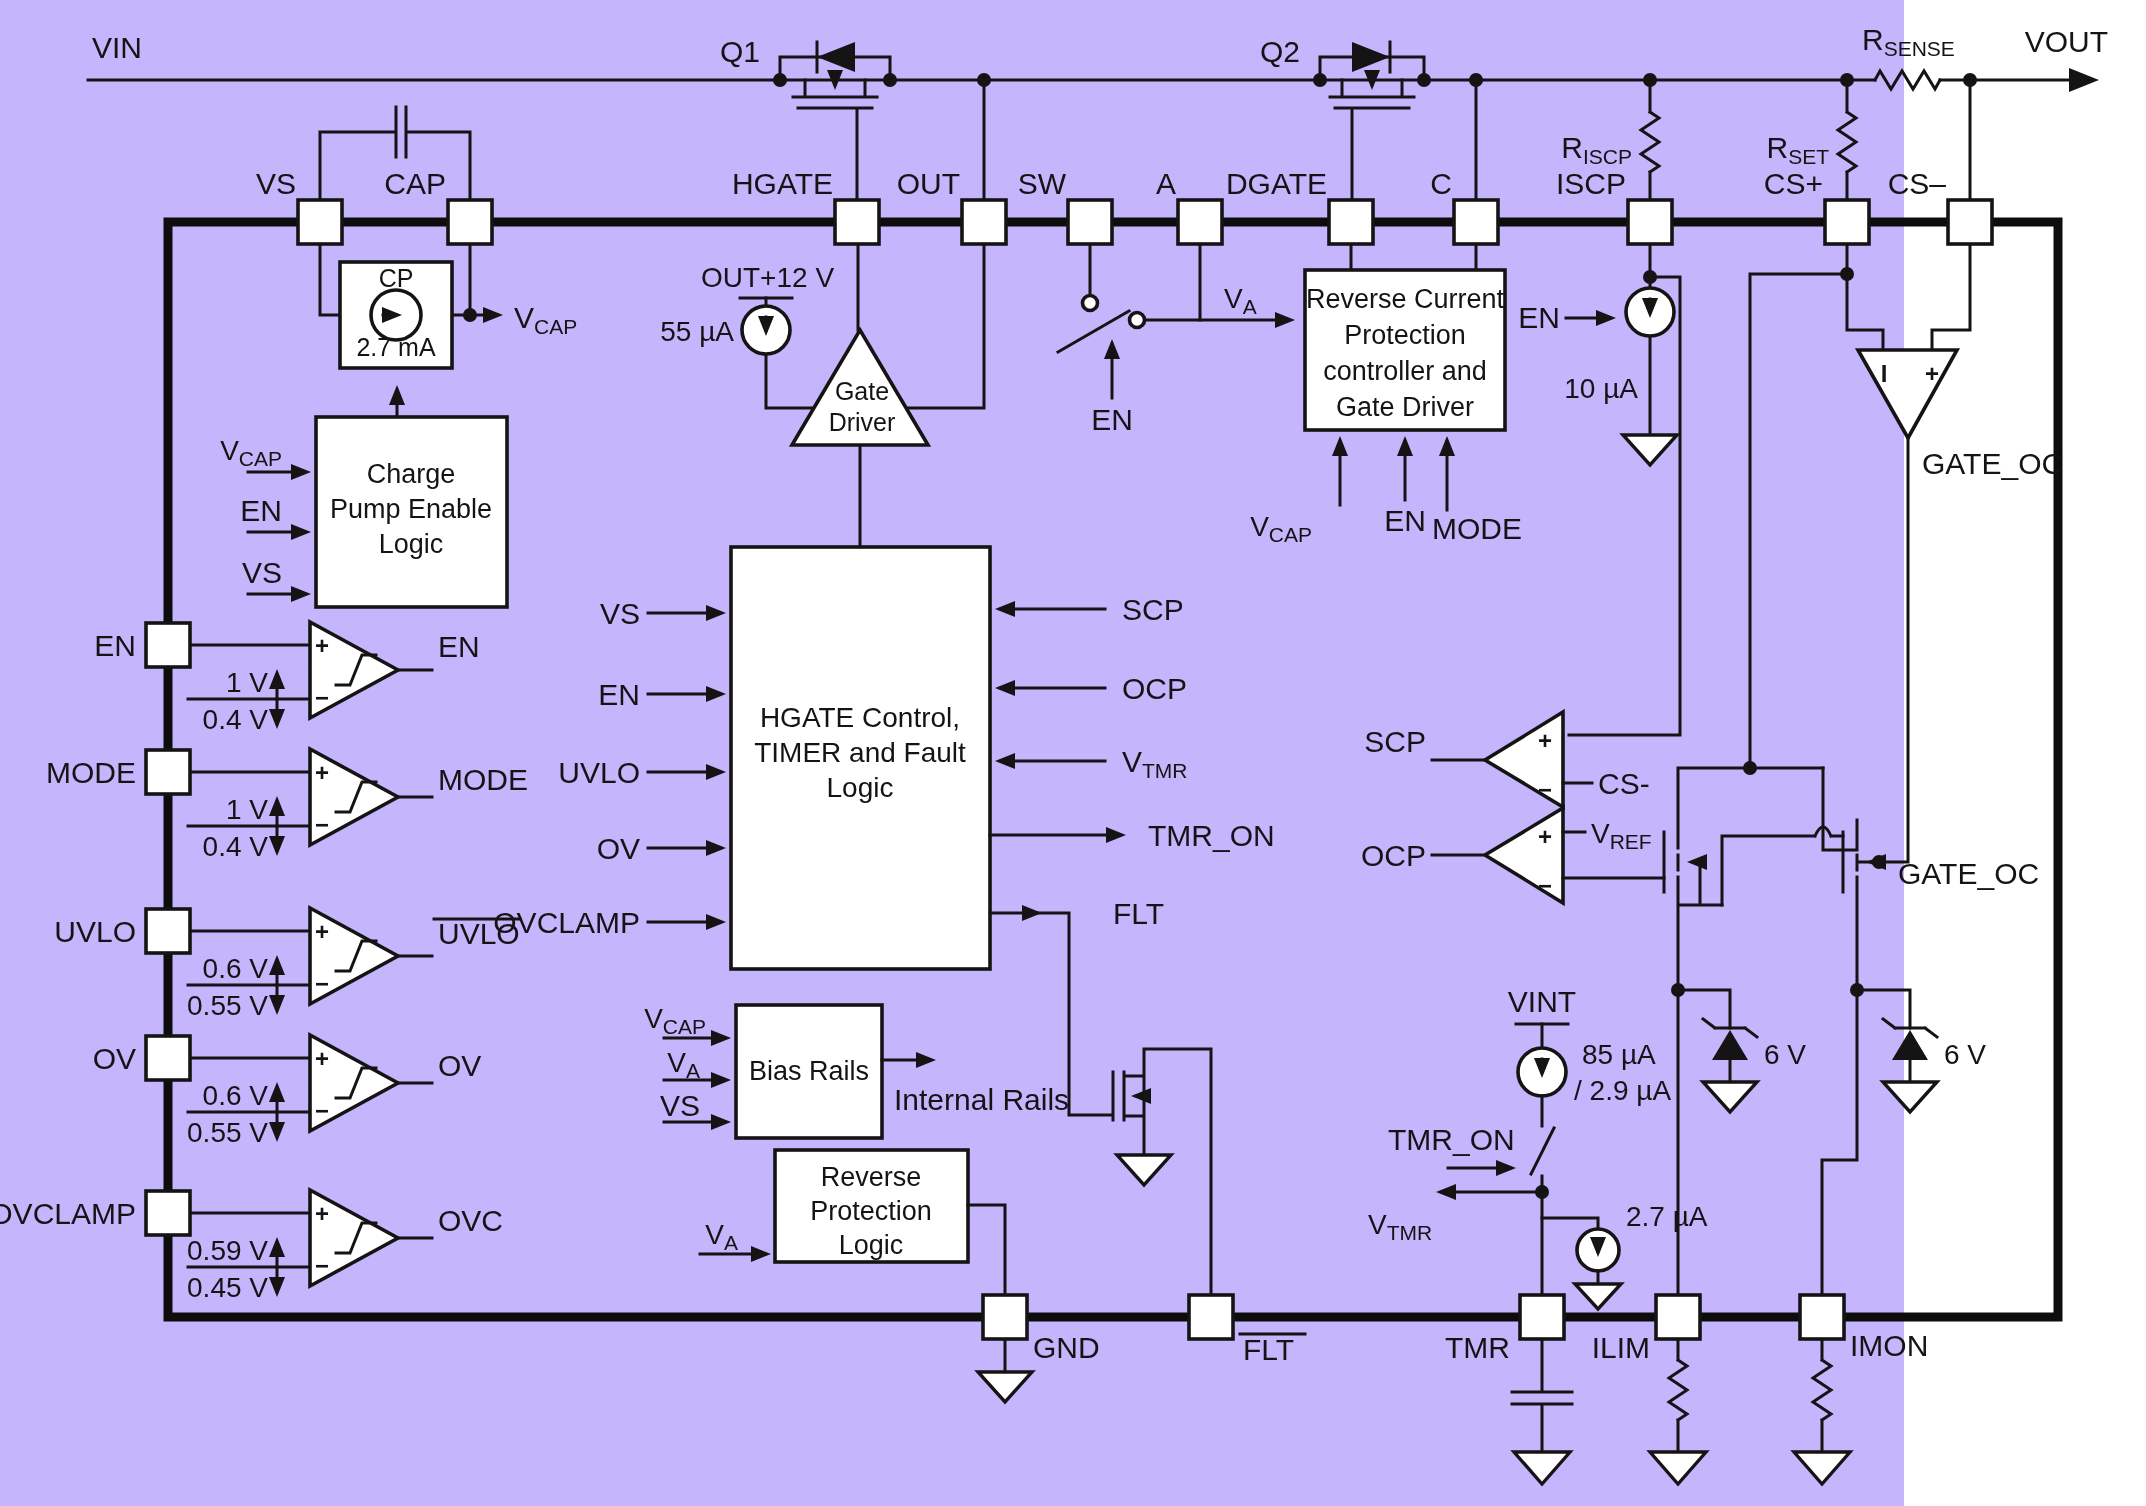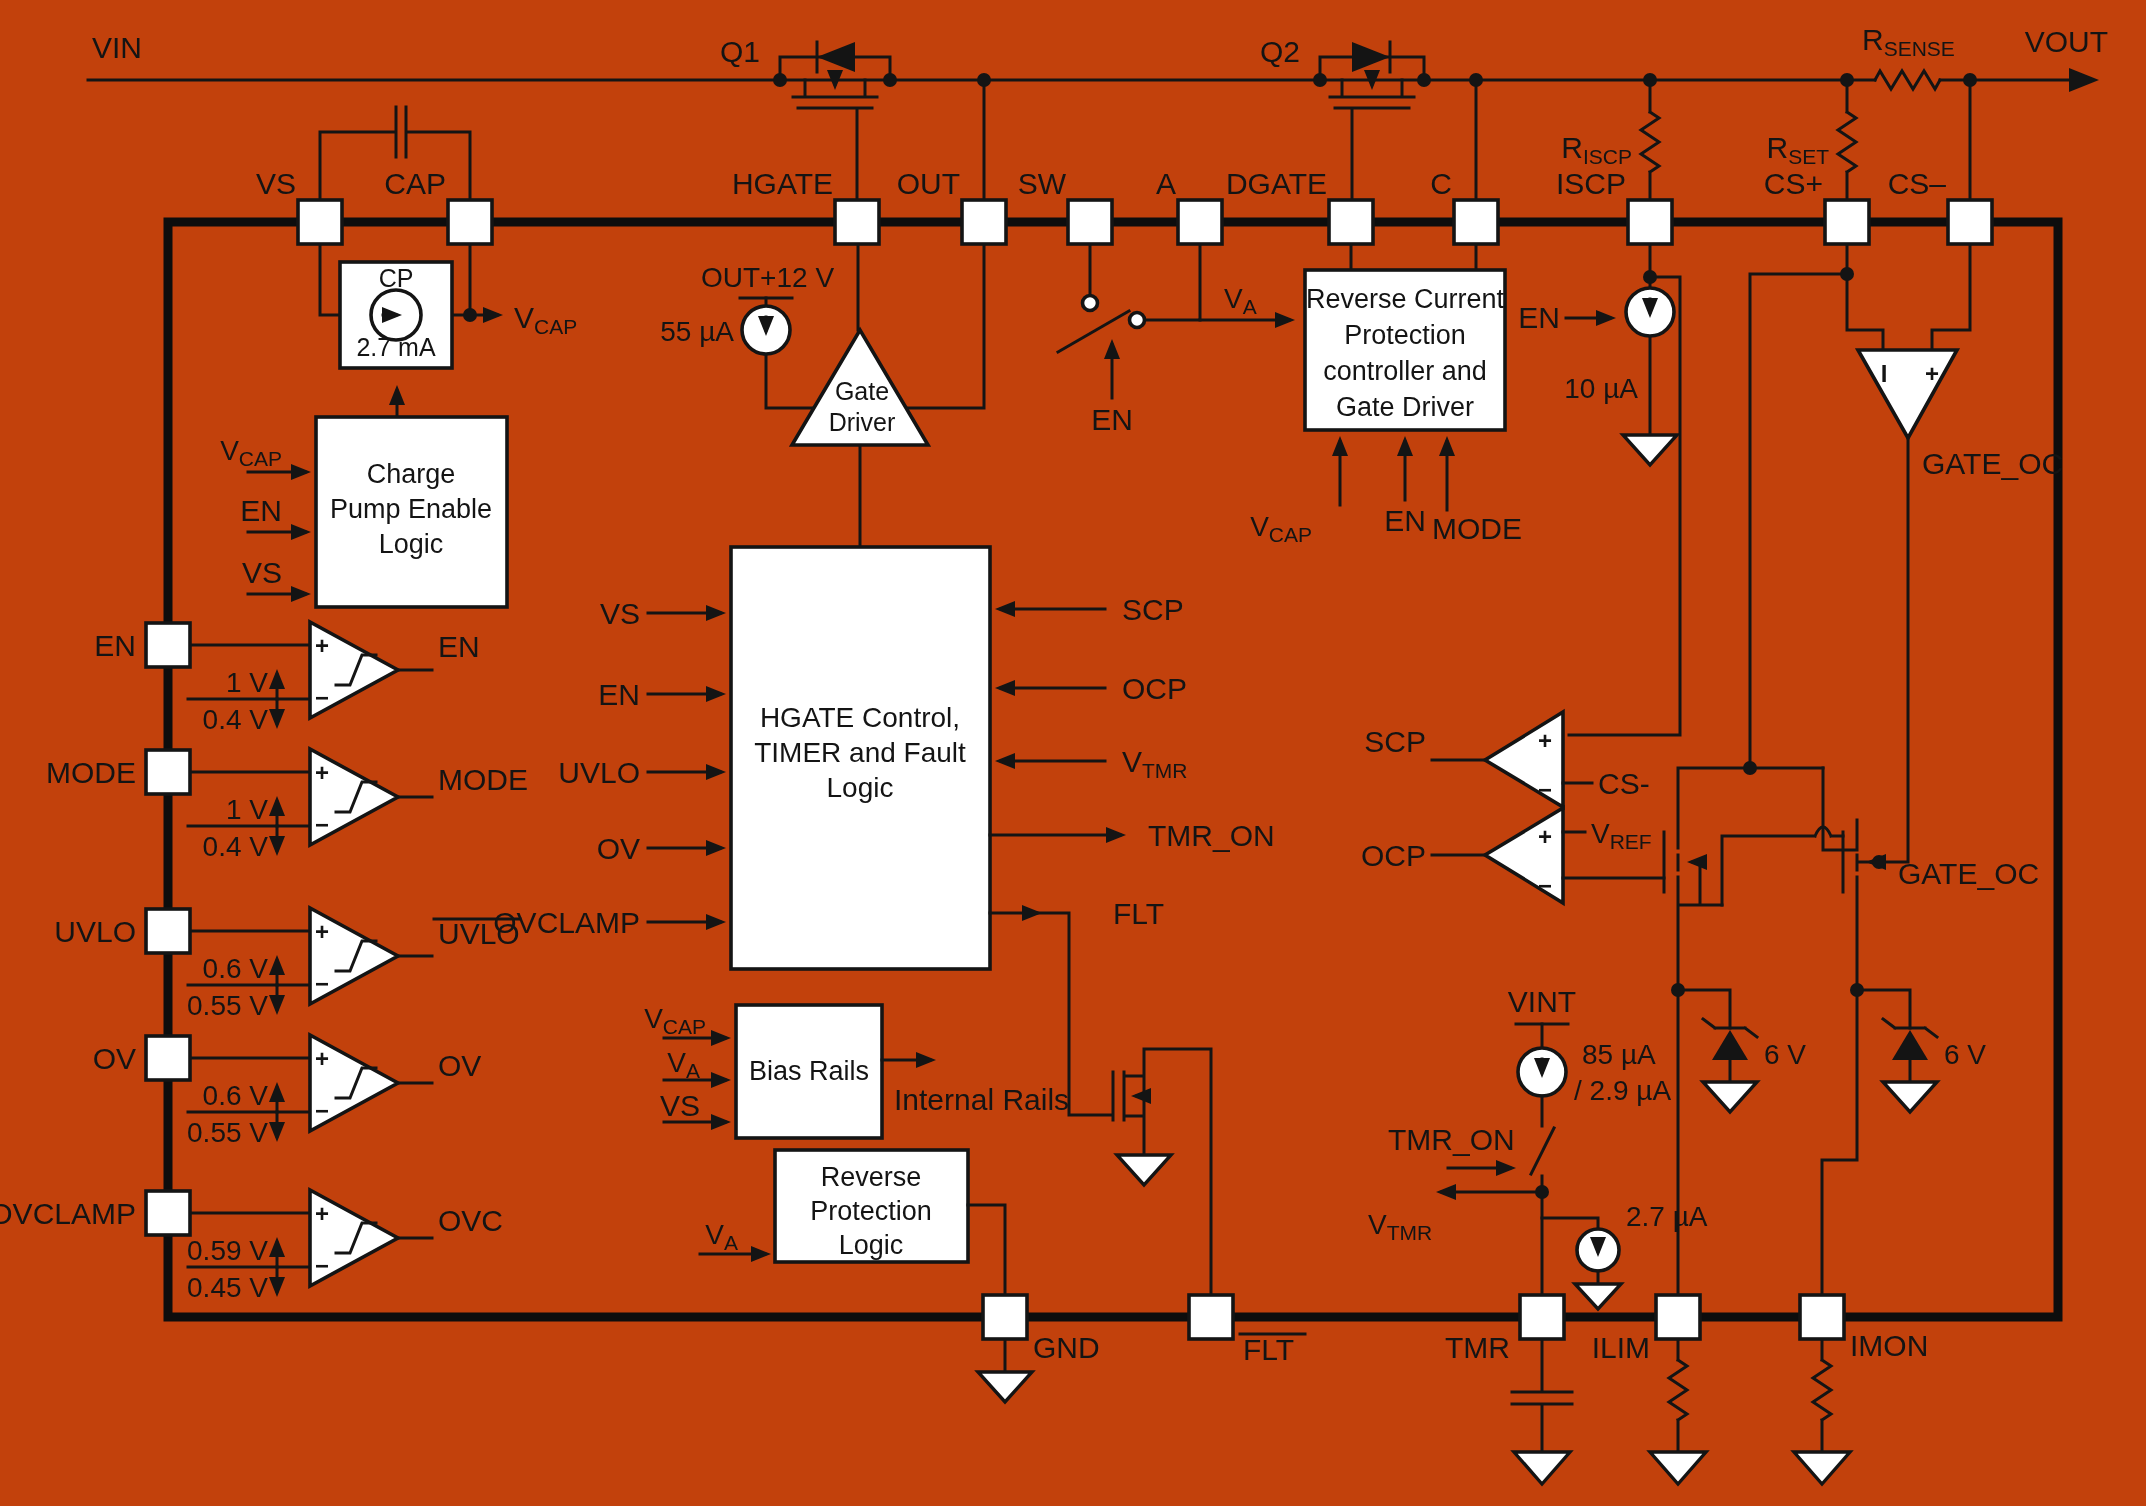--- a/index.html
+++ b/index.html
@@ -1,16 +1,16 @@
 <!DOCTYPE html>
 <html><head>
 <meta charset="utf-8">
 <style>
   html,body{margin:0;padding:0;background:#fff;}
-  .stage{width:2146px;height:1506px;position:relative;background:#c2410c;font-family:"Liberation Sans",sans-serif;text-decoration:underline;}
+  .stage{width:1904px;height:1506px;position:relative;background:#c4b5fd;font-family:"Liberation Sans",sans-serif;text-decoration:underline;}
   svg{display:block}
   .w{stroke:#141414;stroke-width:3;fill:none;stroke-linecap:square;stroke-linejoin:miter}
   .box{fill:#fff;stroke:#141414;stroke-width:3.6}
   .icbox{fill:none;stroke:#0d0d0d;stroke-width:9}
   .pin{fill:#fff;stroke:#141414;stroke-width:3.6}
   .tri{fill:#fff;stroke:#141414;stroke-width:3.6}
   .blackfill{fill:#141414;stroke:none}
   .dot{fill:#141414;stroke:none}
   .gnd{fill:#fff;stroke:#141414;stroke-width:3.4}
   text{fill:#141414}

